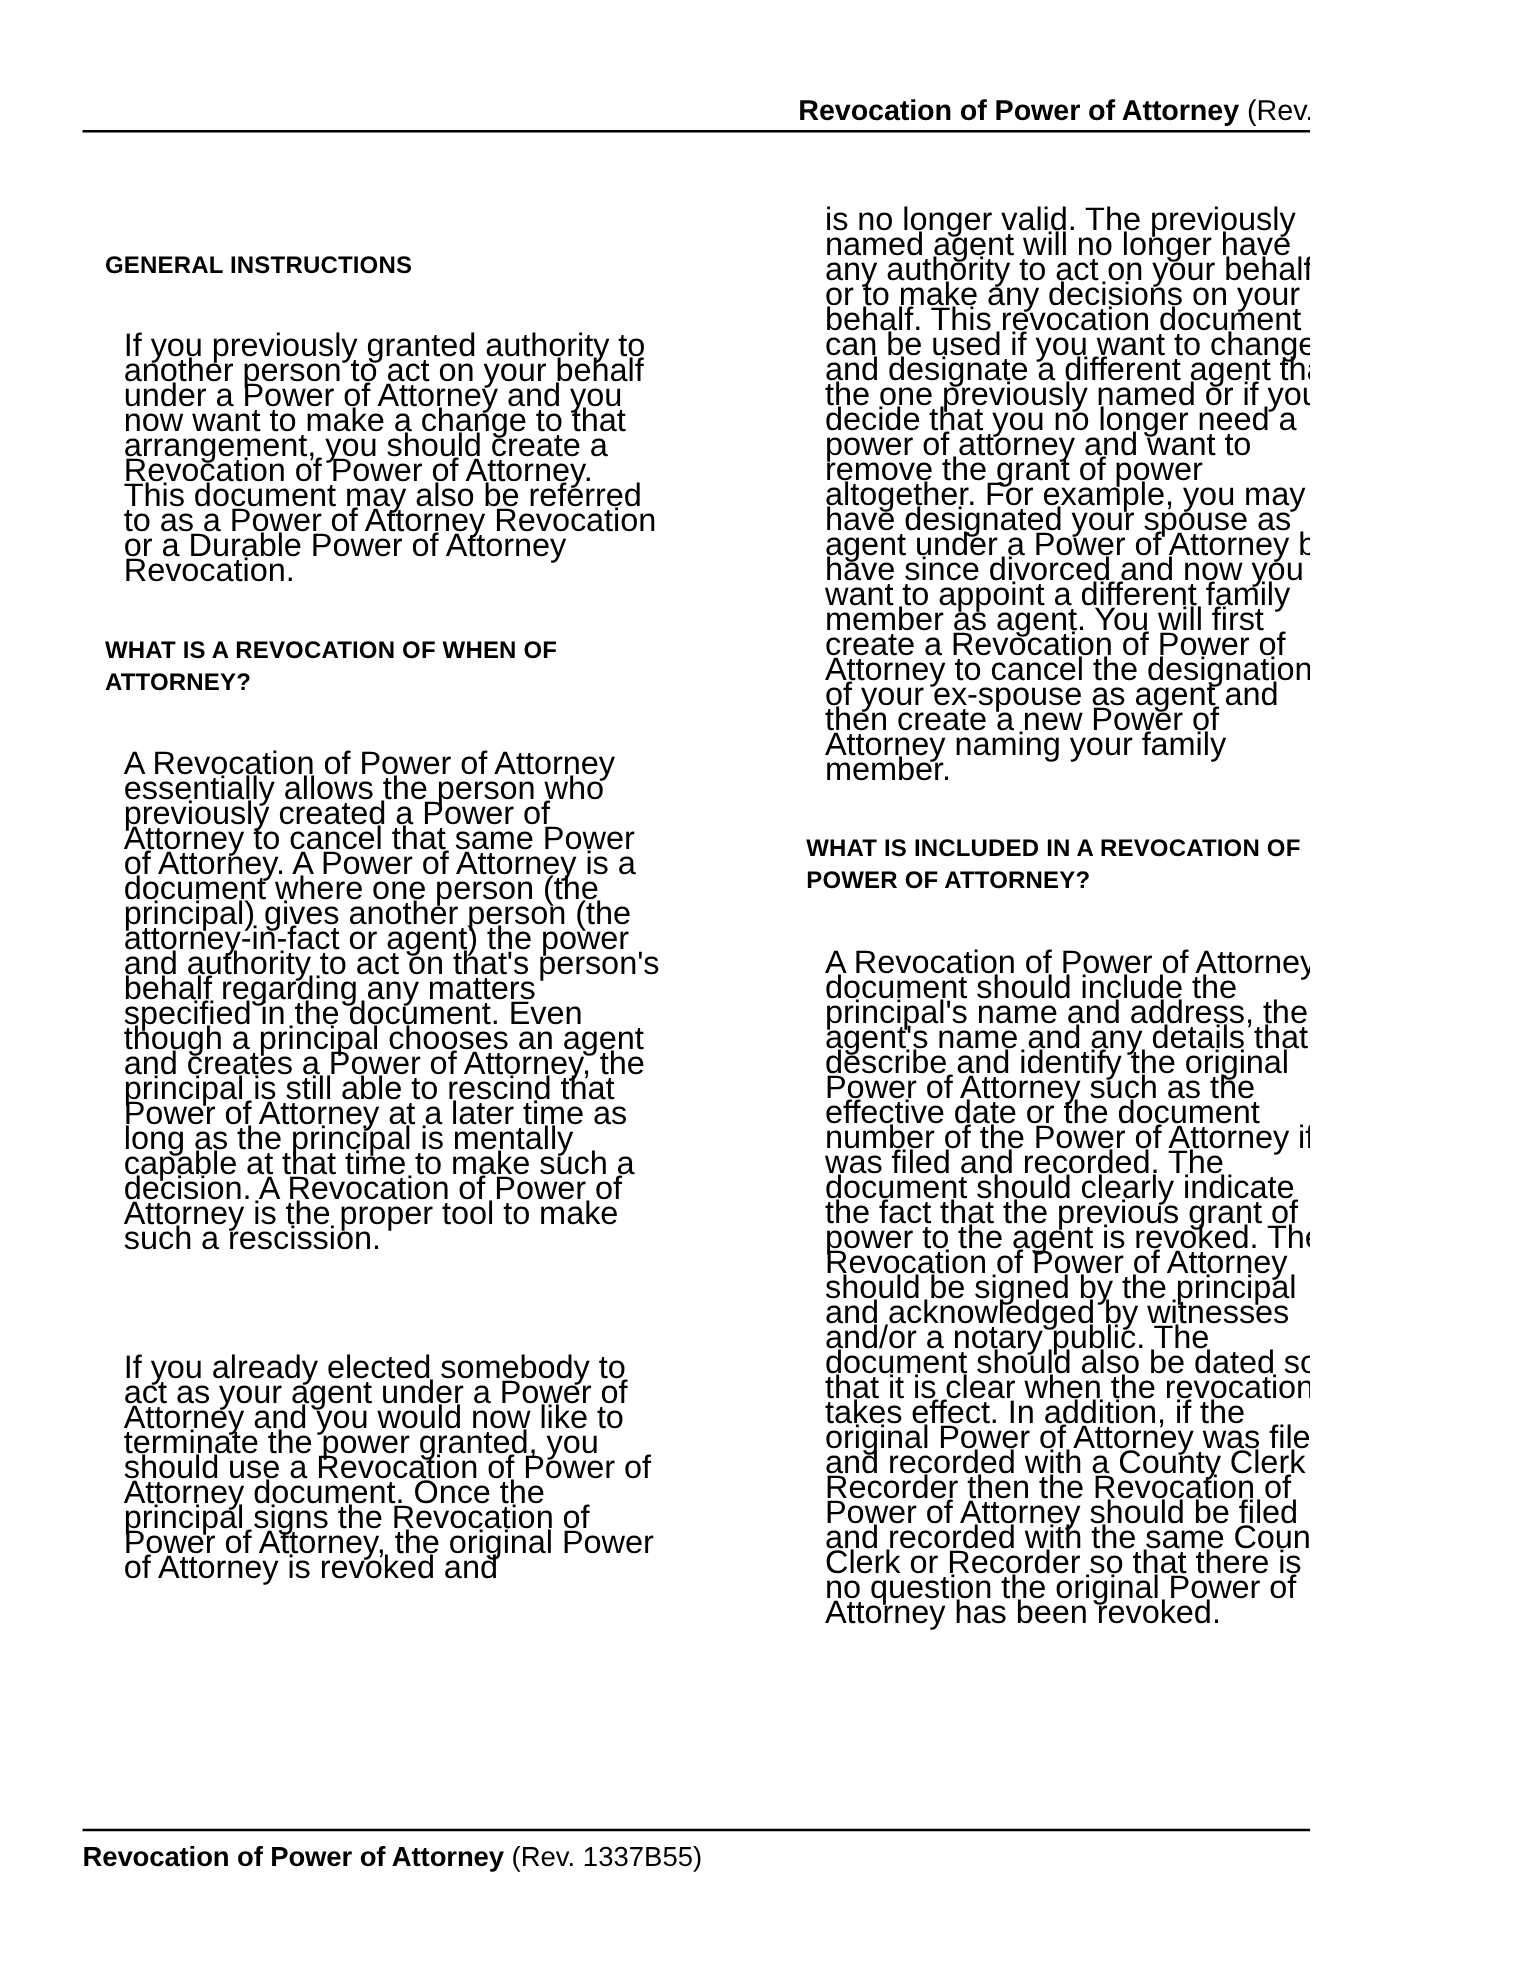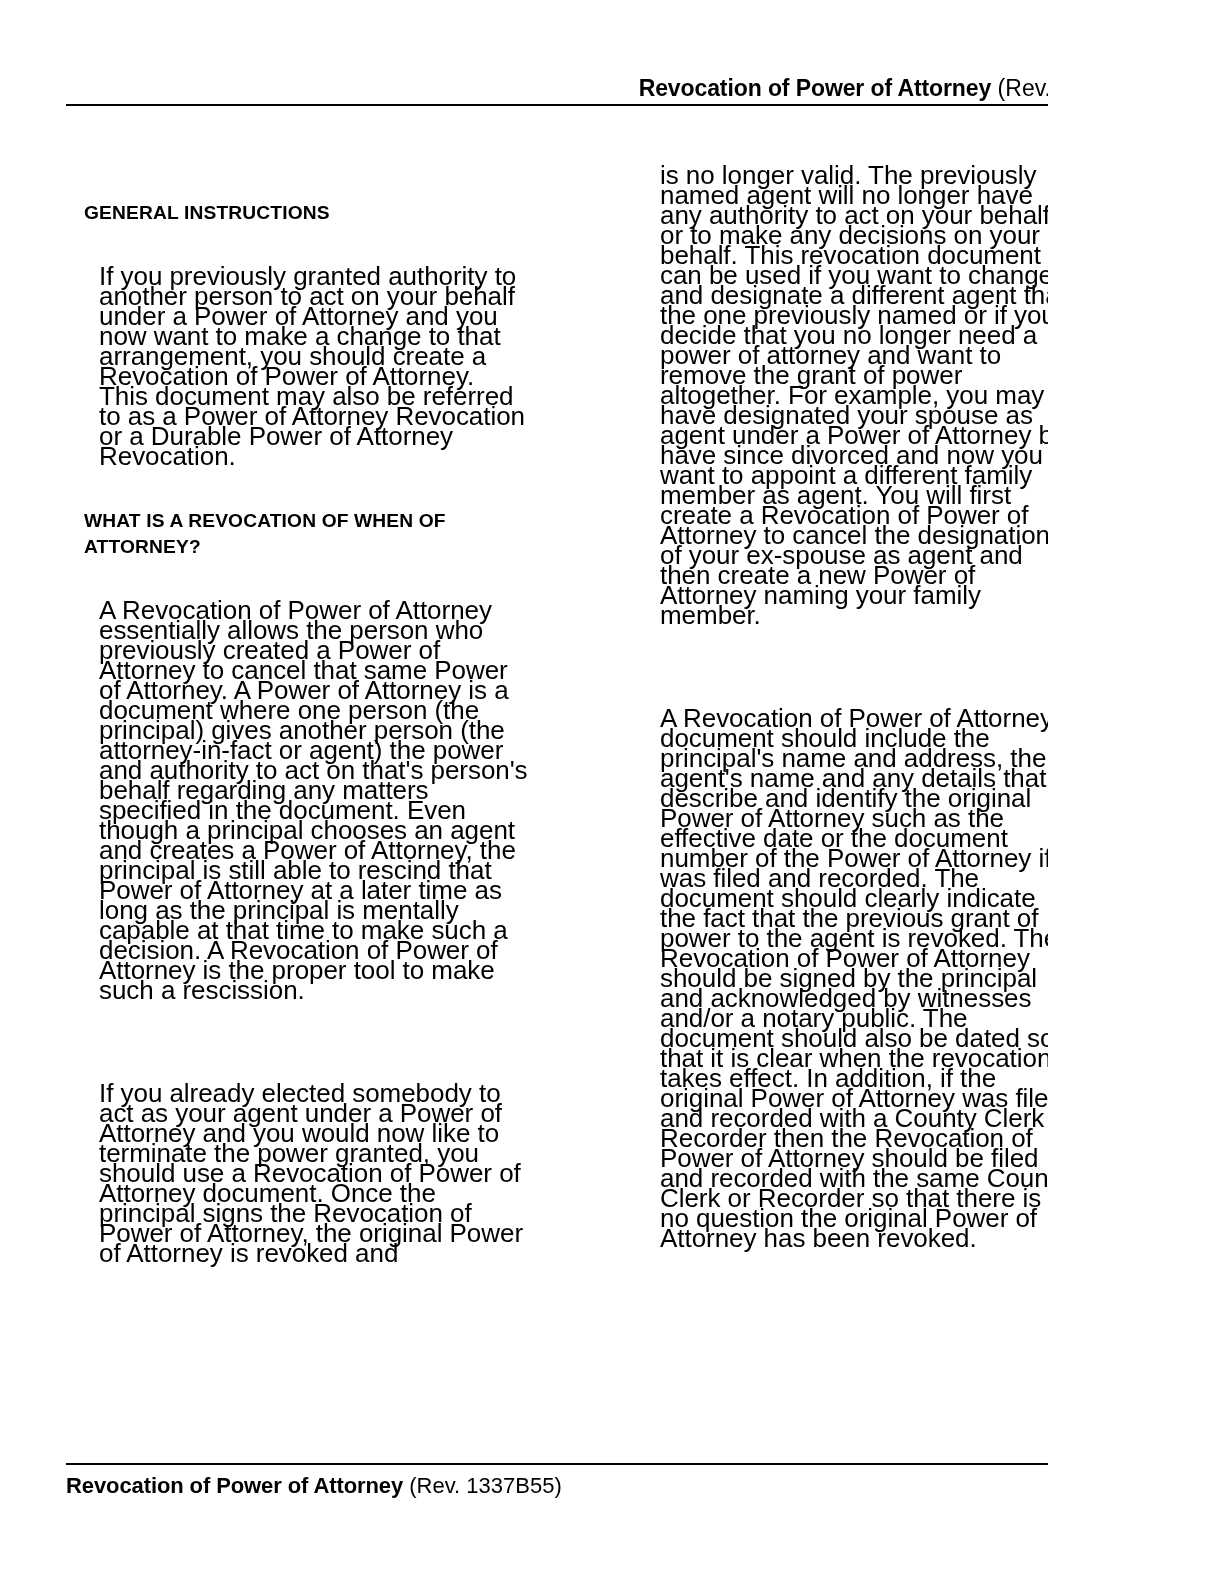--- a/index.html
+++ b/index.html
@@ -138,20 +138,21 @@
       <div class="gap-after-heading"></div>
       <p>A Revocation of Power of Attorney essentially allows the person who previously created a Power of Attorney to cancel that same Power of Attorney. A Power of Attorney is a document where one person (the principal) gives another person (the attorney-in-fact or agent) the power and authority to act on that's person's behalf regarding any matters specified in the document. Even though a principal chooses an agent and creates a Power of Attorney, the principal is still able to rescind that Power of Attorney at a later time as long as the principal is mentally capable at that time to make such a decision. A Revocation of Power of Attorney is the proper tool to make such a rescission.</p>
       <div class="gap-before-heading"></div>
       <div class="gap-after-heading"></div>
       <p>If you already elected somebody to act as your agent under a Power of Attorney and you would now like to terminate the power granted, you should use a Revocation of Power of Attorney document. Once the principal signs the Revocation of Power of Attorney, the original Power of Attorney is revoked and</p>
     </div>
 
     <div class="col col-right">
       <p>is no longer valid. The previously named agent will no longer have any authority to act on your behalf or to make any decisions on your behalf. This revocation document can be used if you want to change and designate a different agent than the one previously named or if you decide that you no longer need a power of attorney and want to remove the grant of power altogether. For example, you may have designated your spouse as agent under a Power of Attorney but have since divorced and now you want to appoint a different family member as agent. You will first create a Revocation of Power of Attorney to cancel the designation of your ex-spouse as agent and then create a new Power of Attorney naming your family member.</p>
       <div class="gap-before-heading"></div>
+      <h2>WHAT IS INCLUDED IN A REVOCATION OF POWER OF ATTORNEY?</h2>
       <div class="gap-after-heading"></div>
       <p>A Revocation of Power of Attorney document should include the principal's name and address, the agent's name and any details that describe and identify the original Power of Attorney such as the effective date or the document number of the Power of Attorney if was filed and recorded. The document should clearly indicate the fact that the previous grant of power to the agent is revoked. The Revocation of Power of Attorney should be signed by the principal and acknowledged by witnesses and/or a notary public. The document should also be dated so that it is clear when the revocation takes effect. In addition, if the original Power of Attorney was filed and recorded with a County Clerk or Recorder then the Revocation of Power of Attorney should be filed and recorded with the same County Clerk or Recorder so that there is no question the original Power of Attorney has been revoked.</p>
     </div>
 
   </div>
 
   <div class="footer-rule"></div>
   <div class="footer">
     <div>
       <span class="doc-title">Revocation of Power of Attorney</span><span> </span><span class="doc-rev">(Rev. 1337B55)</span>

